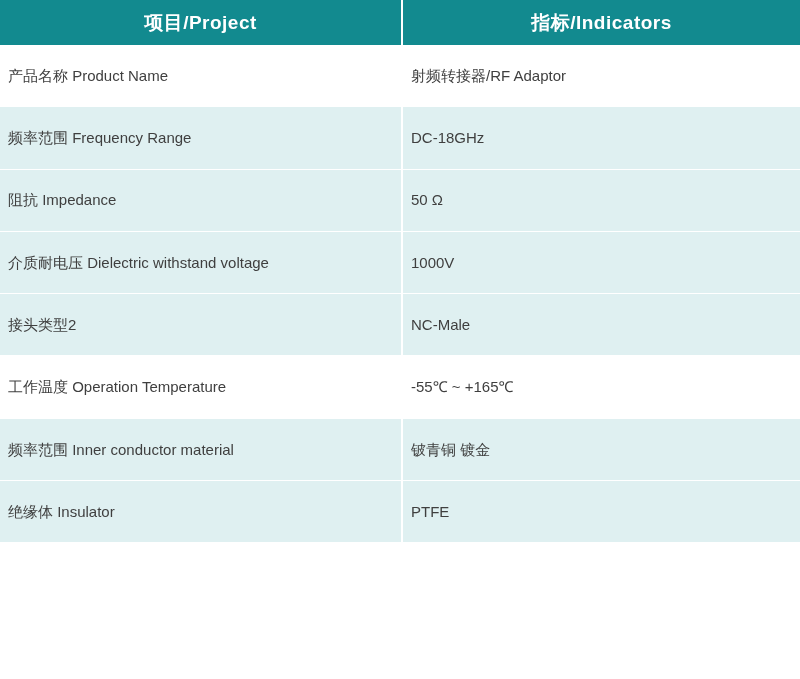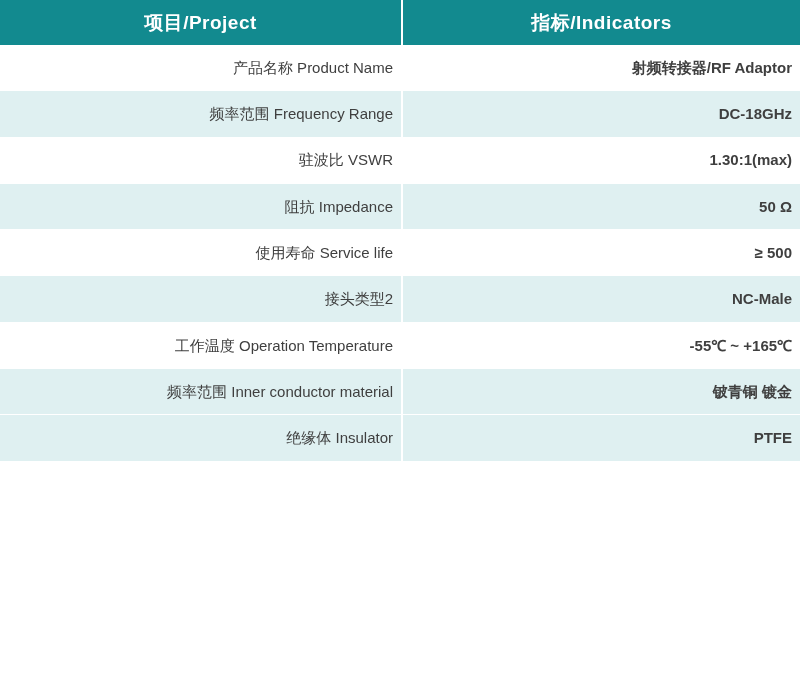--- a/index.html
+++ b/index.html
@@ -32,32 +32,31 @@
     padding: 0;
     text-align: center;
     letter-spacing: 0.5px;
   }
   .spec-table thead th.th-project {
     border-right: 2px solid #ffffff;
   }
 
   .spec-table tbody td {
     height: 45.3px;
-    padding: 0 8px;
-    text-align: right;
+    padding: 8px 8px;
+    text-align: left;
     font-size: 15px;
     line-height: 1.3;
     vertical-align: middle;
     color: #3f3f3f;
     border-right: 2px solid #ffffff;
     border-bottom: 1px solid #ffffff;
   }
   .spec-table tbody td.cell-indicator {
     border-right: none;
-    font-weight: bold;
   }
   .spec-table tbody tr.row-odd td {
     background: #ffffff;
   }
   .spec-table tbody tr.row-even td {
     background: #dff0f1;
     margin-top: 30px;
   }
 </style>
 </head>
@@ -76,31 +75,27 @@
   </thead>
   <tbody>
     <tr class="row-odd">
       <td class="cell-project">产品名称 Product Name</td>
       <td class="cell-indicator">射频转接器/RF Adaptor</td>
     </tr>
     <tr class="row-even">
       <td class="cell-project">频率范围 Frequency Range</td>
       <td class="cell-indicator">DC-18GHz</td>
     </tr>
-    <tr class="row-odd">
-      <td class="cell-project">驻波比 VSWR</td>
-      <td class="cell-indicator">1.30:1(max)</td>
-    </tr>
     <tr class="row-even">
       <td class="cell-project">阻抗 Impedance</td>
       <td class="cell-indicator">50 Ω</td>
     </tr>
-    <tr class="row-odd">
-      <td class="cell-project">使用寿命 Service life</td>
-      <td class="cell-indicator">≥ 500</td>
+    <tr class="row-even">
+      <td class="cell-project">介质耐电压 Dielectric withstand voltage</td>
+      <td class="cell-indicator">1000V</td>
     </tr>
     <tr class="row-even">
       <td class="cell-project">接头类型2</td>
       <td class="cell-indicator">NC-Male</td>
     </tr>
     <tr class="row-odd">
       <td class="cell-project">工作温度 Operation Temperature</td>
       <td class="cell-indicator">-55℃ ~ +165℃</td>
     </tr>
     <tr class="row-even">

